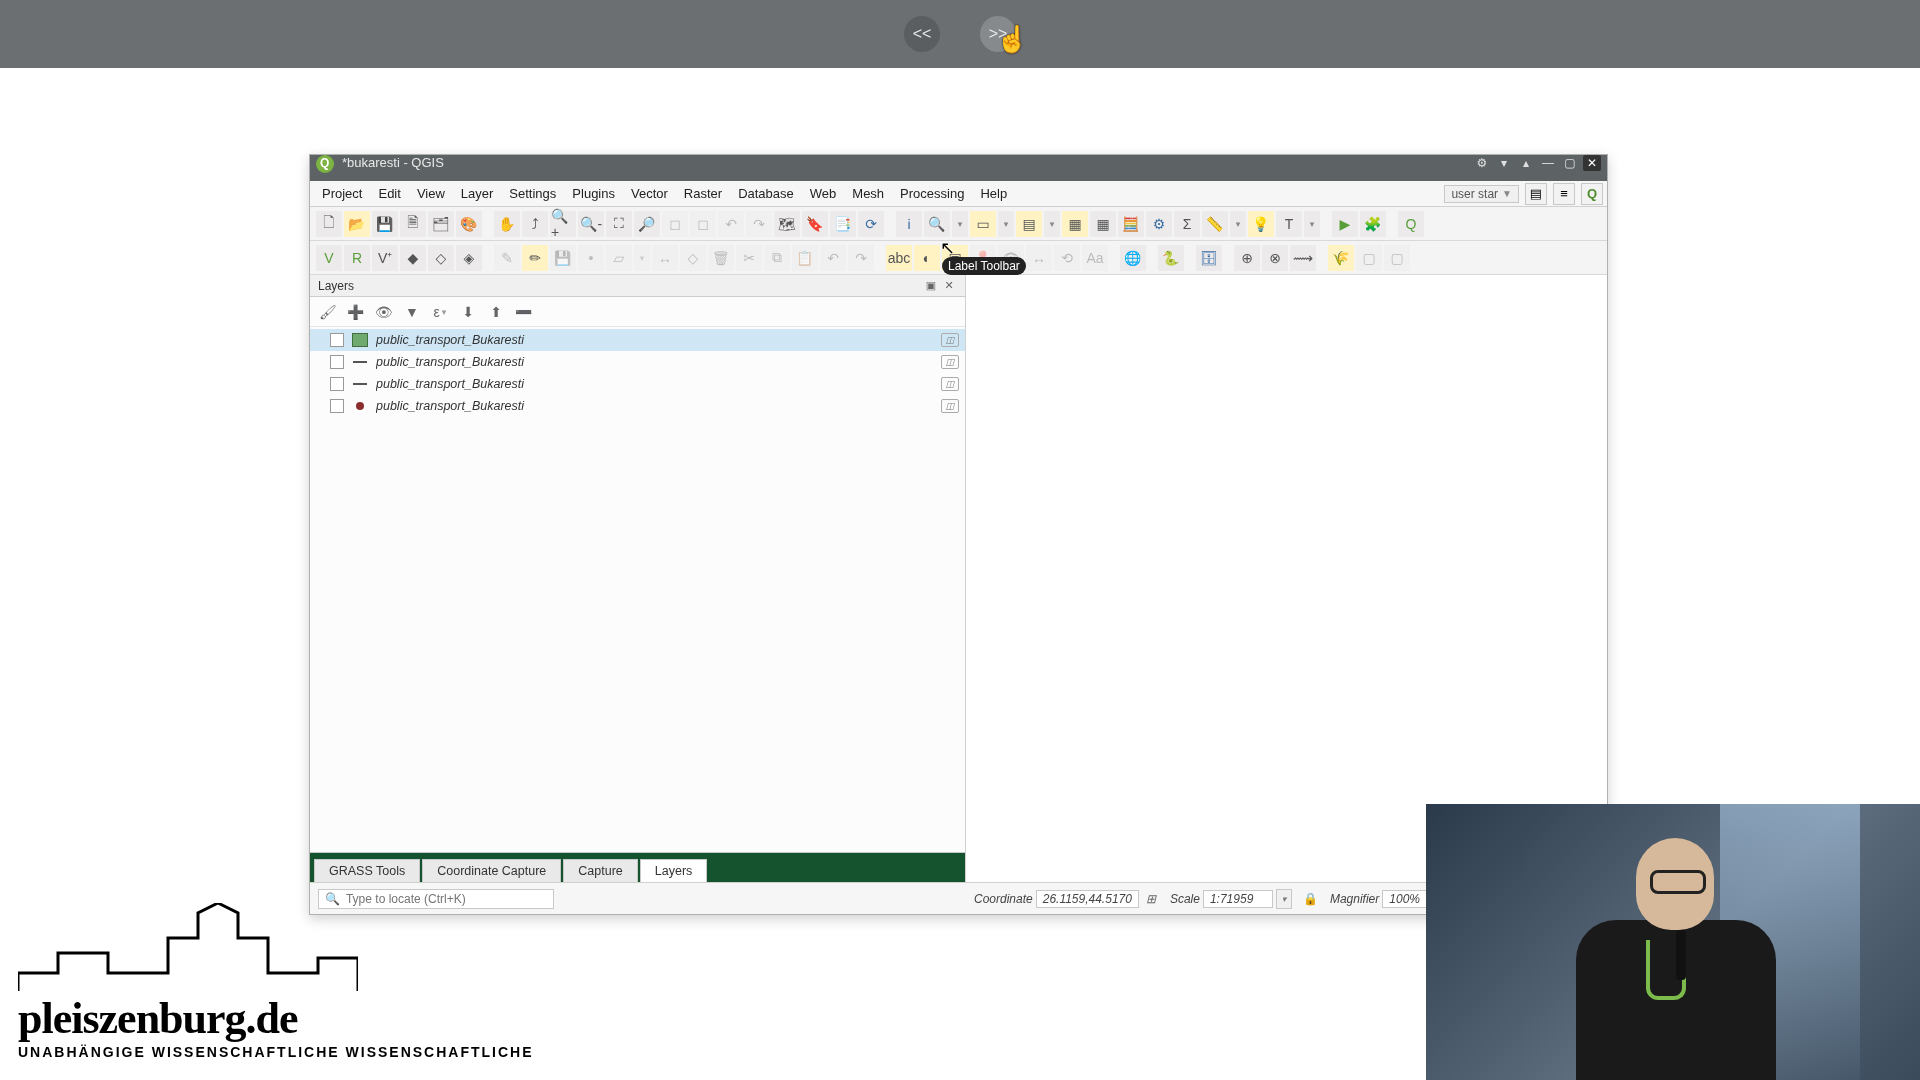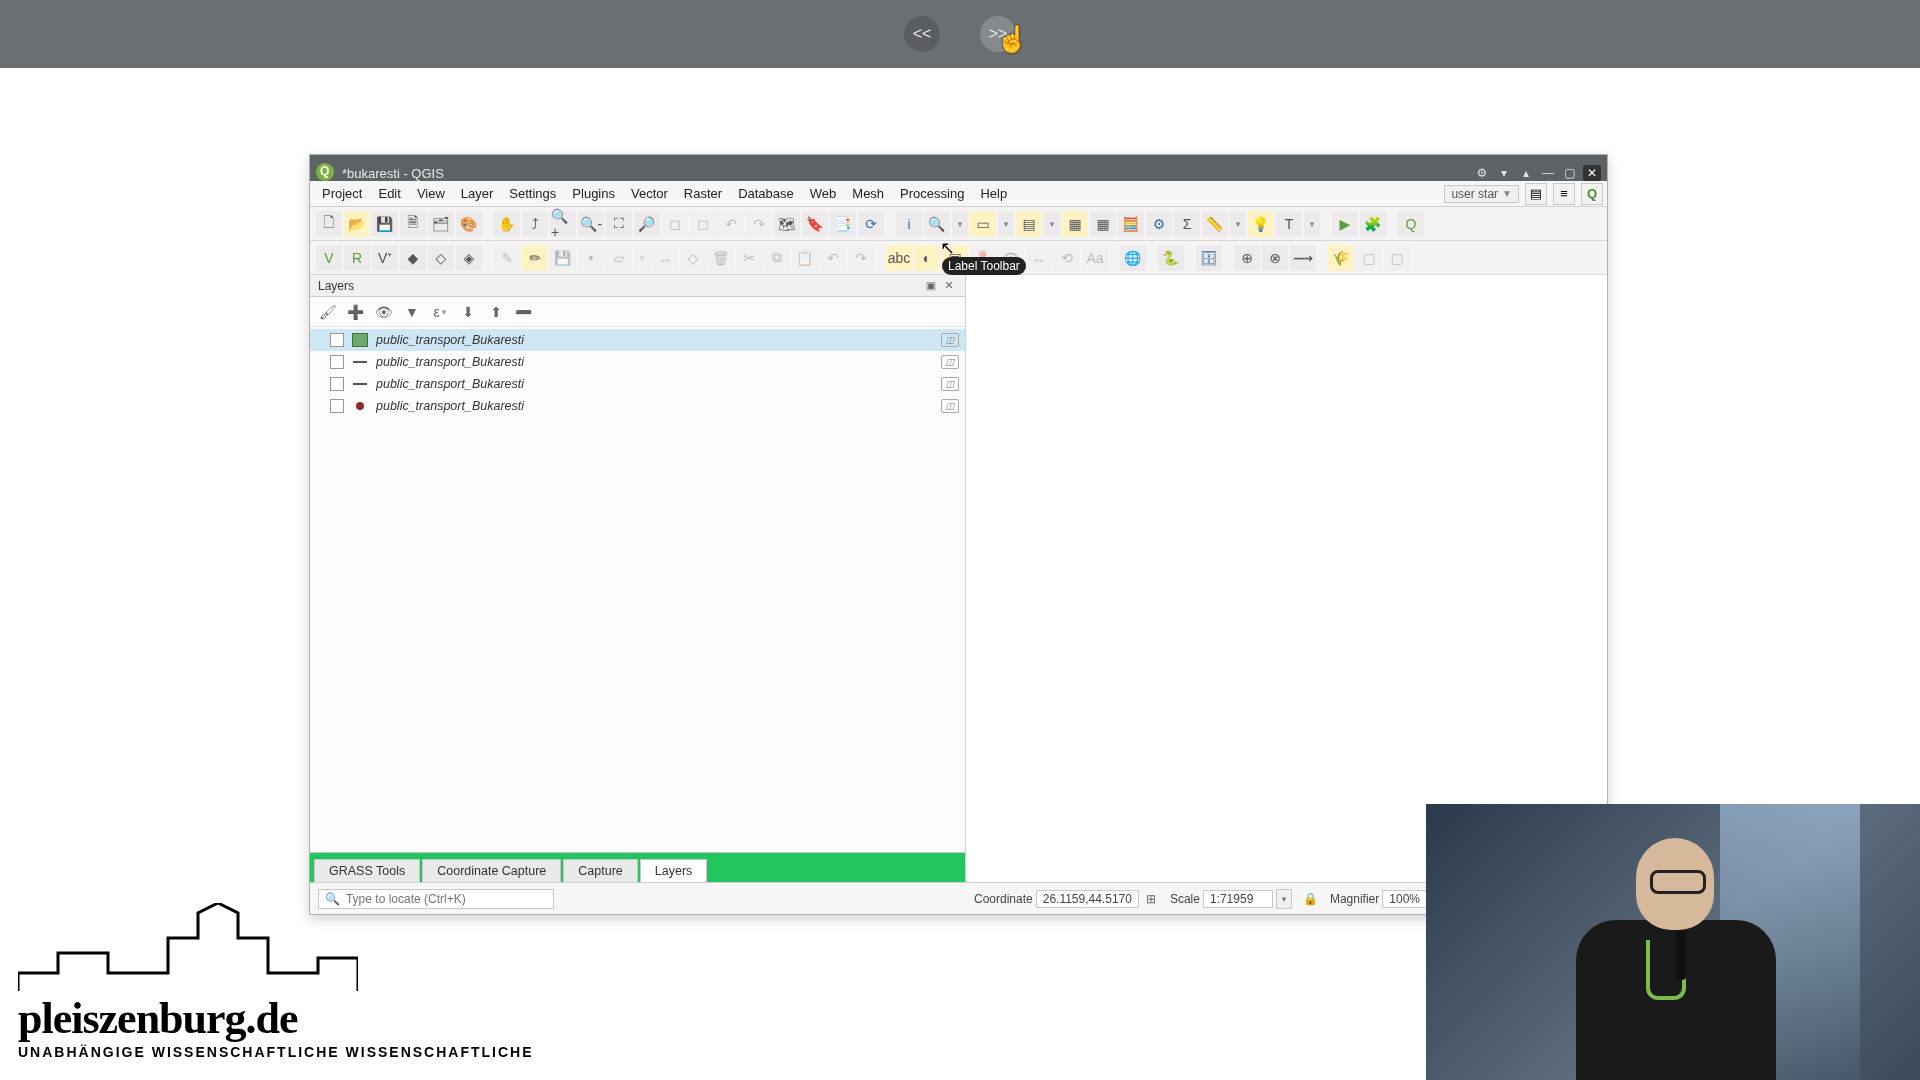--- a/index.html
+++ b/index.html
@@ -6,21 +6,21 @@
   body { width: 1920px; height: 1080px; background: #fff; position: relative; overflow: hidden; }
 
   
   .topbar { position: absolute; top: 0; left: 0; right: 0; height: 68px; background: #6b6f71; display: flex; align-items: center; justify-content: center; gap: 40px; }
   .topbar .navbtn { width: 36px; height: 36px; border-radius: 18px; background: #5a5e60; color: #eaeaea; font-size: 16px; display:flex; align-items:center; justify-content:center; cursor:pointer; }
   .topbar .navbtn.active { background: #868a8c; }
   .cursor-hand { position:absolute; top: 24px; left: 996px; font-size: 26px; pointer-events:none; color:#fff; text-shadow: 0 0 2px #000; }
 
   
   .qgis { position: absolute; top: 154px; left: 309px; width: 1299px; height: 761px; background: #fff; border: 1px solid #b0b0b0; box-shadow: 0 4px 12px rgba(0,0,0,.18); display:flex; flex-direction:column; }
-  .titlebar { height: 26px; background: #5d6265; color: #e8e8e8; display:flex; align-items:flex-end; padding: 0 6px; font-size: 13px; }
+  .titlebar { height: 26px; background: #5d6265; color: #e8e8e8; display:flex; align-items:flex-start; padding: 0 6px; font-size: 13px; }
   .titlebar .q-logo { width:18px; height:18px; border-radius:9px; background:#7cb342; margin-right:8px; position:relative; }
   .titlebar .q-logo::after { content:"Q"; color:#fff; font-weight:bold; font-size:12px; position:absolute; top:1px; left:4px; }
   .titlebar .title-text { flex:1; }
   .titlebar .winbtn { width:18px; height:16px; margin-left:4px; color:#e0e0e0; display:flex; align-items:center; justify-content:center; font-size:12px; cursor:pointer; }
   .titlebar .winbtn.close { background:#333; color:#fff; border-radius:2px; }
 
   .menubar { height: 26px; background: #f6f6f6; border-bottom: 1px solid #d0d0d0; display:flex; align-items:center; padding: 0 4px; }
   .menubar .mitem { padding: 0 8px; font-size: 13px; color:#222; cursor:pointer; }
   .menubar .spacer { flex:1; }
   .menubar .userbox { display:flex; align-items:center; gap:4px; border:1px solid #c8c8c8; padding:1px 6px; font-size:12px; color:#555; background:#f0f0f0; }
@@ -56,29 +56,29 @@
   .layer .chk { width:14px; height:14px; border:1px solid #999; background:#fff; flex-shrink:0; }
   .layer .sym { width:16px; height:14px; display:flex; align-items:center; justify-content:center; flex-shrink:0; }
   .layer .sym.poly { background:#6fa96f; border:1px solid #3e6e3e; }
   .layer .sym.line::before { content:""; width:14px; height:0; border-top:2px solid #555; }
   .layer .sym.point::before { content:""; width:8px; height:8px; border-radius:4px; background:#8b2d2d; }
   .layer .txt { flex:1; white-space:nowrap; overflow:hidden; text-overflow:ellipsis; }
   .layer .badge { width:18px; height:14px; border:1px solid #aaa; border-radius:2px; font-size:9px; color:#777; display:flex; align-items:center; justify-content:center; }
 
   .canvas { flex:1; background:#fff; }
 
-  .tabs { height:30px; display:flex; align-items:flex-end; border-top:1px solid #c8c8c8; background:#22c55e; padding-left:4px; gap:2px; }
+  .tabs { height:30px; display:flex; align-items:flex-end; border-top:1px solid #c8c8c8; background:#14532d; padding-left:4px; gap:2px; }
   .tab { padding:4px 14px; font-size:12.5px; color:#333; background:#e9e9e9; border:1px solid #c8c8c8; border-bottom:none; cursor:pointer; }
   .tab.active { background:#fff; }
 
   .statusbar { height:32px; background:#f6f6f6; border-top:1px solid #d0d0d0; display:flex; align-items:center; padding:0 8px; gap:10px; font-size:12px; color:#444; }
   .statusbar .locator { display:flex; align-items:center; border:1px solid #c8c8c8; background:#fff; padding:2px 6px; gap:6px; width:236px; }
   .statusbar .locator .mag { color:#888; }
   .statusbar .locator input { border:none; outline:none; font-size:12px; color:#888; width:100%; }
-  .statusbar .grp { display:flex; align-items:center; gap:3px; }
+  .statusbar .grp { display:flex; align-items:center; gap:3px;font-style:italic; }
   .statusbar .field { border:1px solid #c8c8c8; background:#fff; padding:1px 6px; min-width:70px; }
   .statusbar .dd { border:1px solid #c8c8c8; background:#f0f0f0; width:16px; height:20px; display:flex; align-items:center; justify-content:center; font-size:9px; color:#777; }
   .statusbar .ic { width:18px; height:18px; display:flex; align-items:center; justify-content:center; color:#666; }
 
   
   .logo { position:absolute; bottom: 20px; left: 18px; color:#000; }
   .logo .skyline { position:relative; width:340px; height:90px; }
   .logo svg { display:block; }
   .logo .brand { font-family: Georgia, "Times New Roman", serif; font-size:44px; font-weight:bold; letter-spacing:-1px; }
   .logo .tag { font-family: Arial, sans-serif; font-size:14px; letter-spacing:2px; font-weight:bold; }

